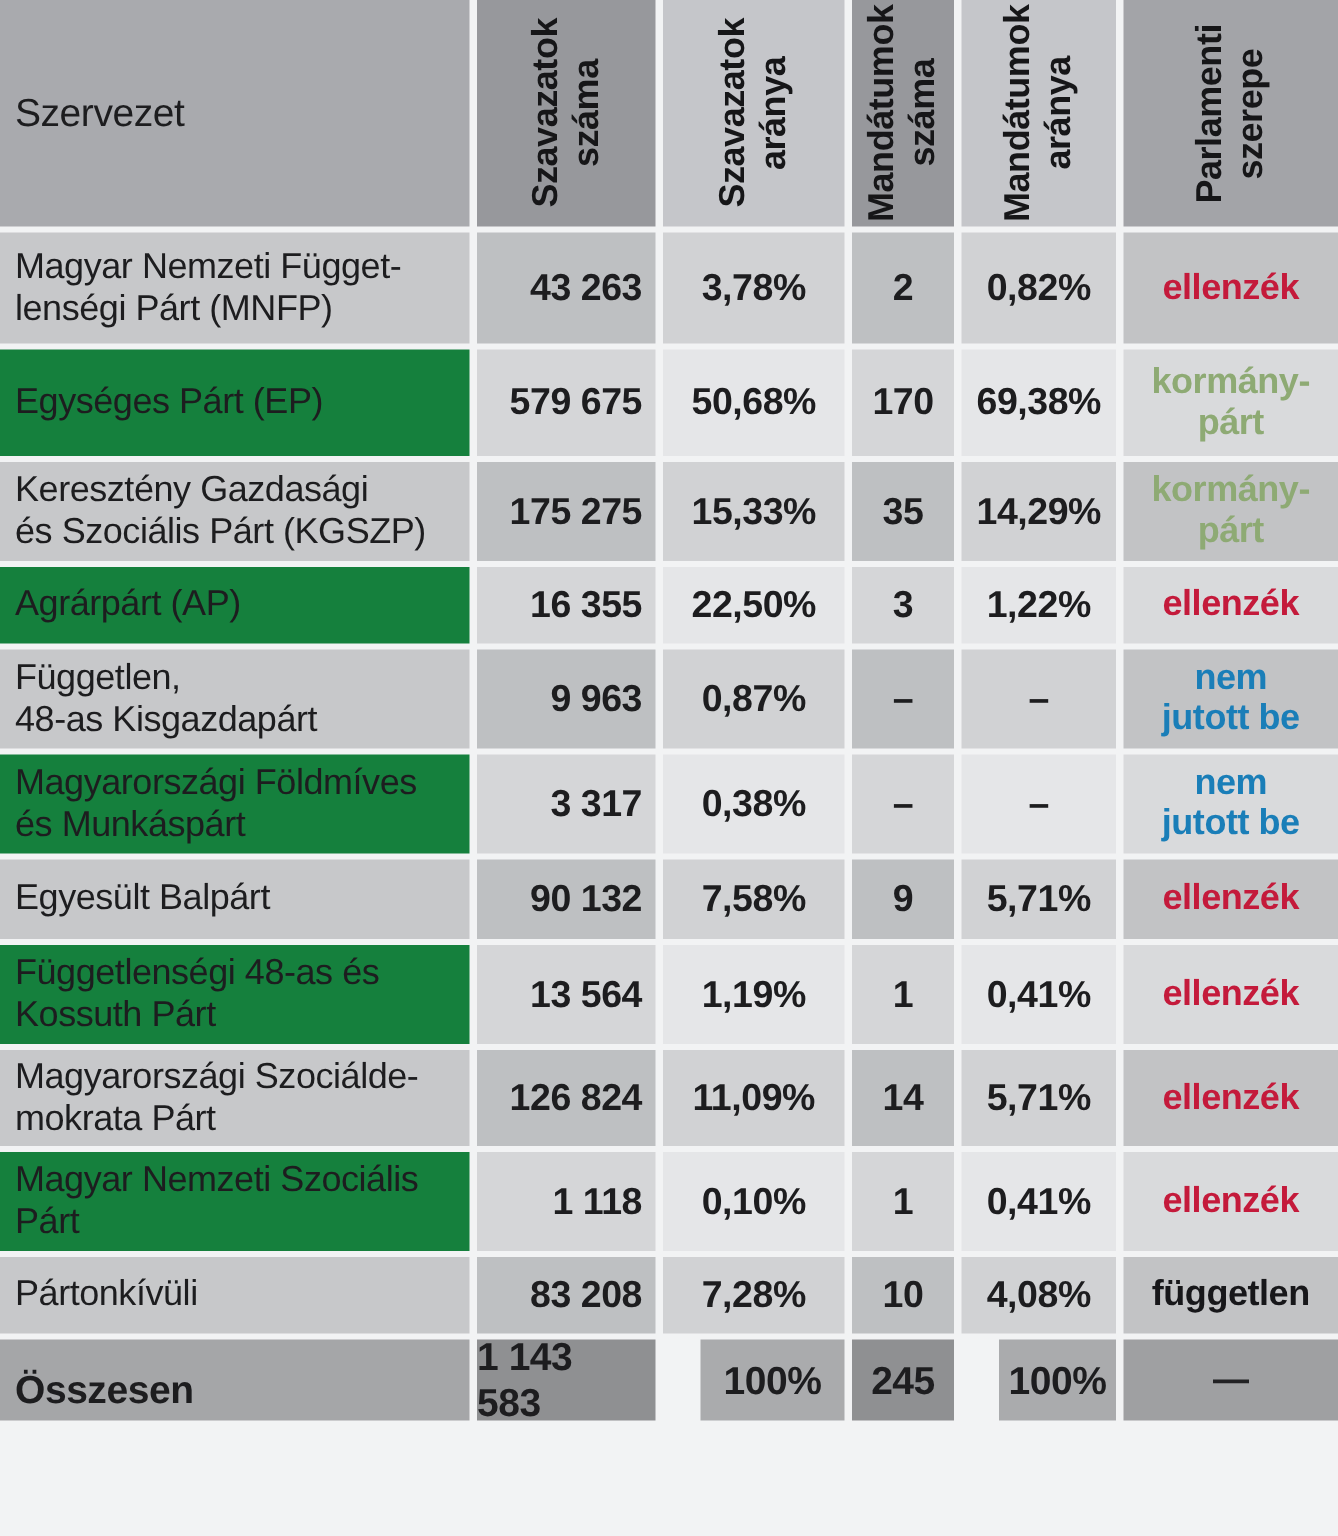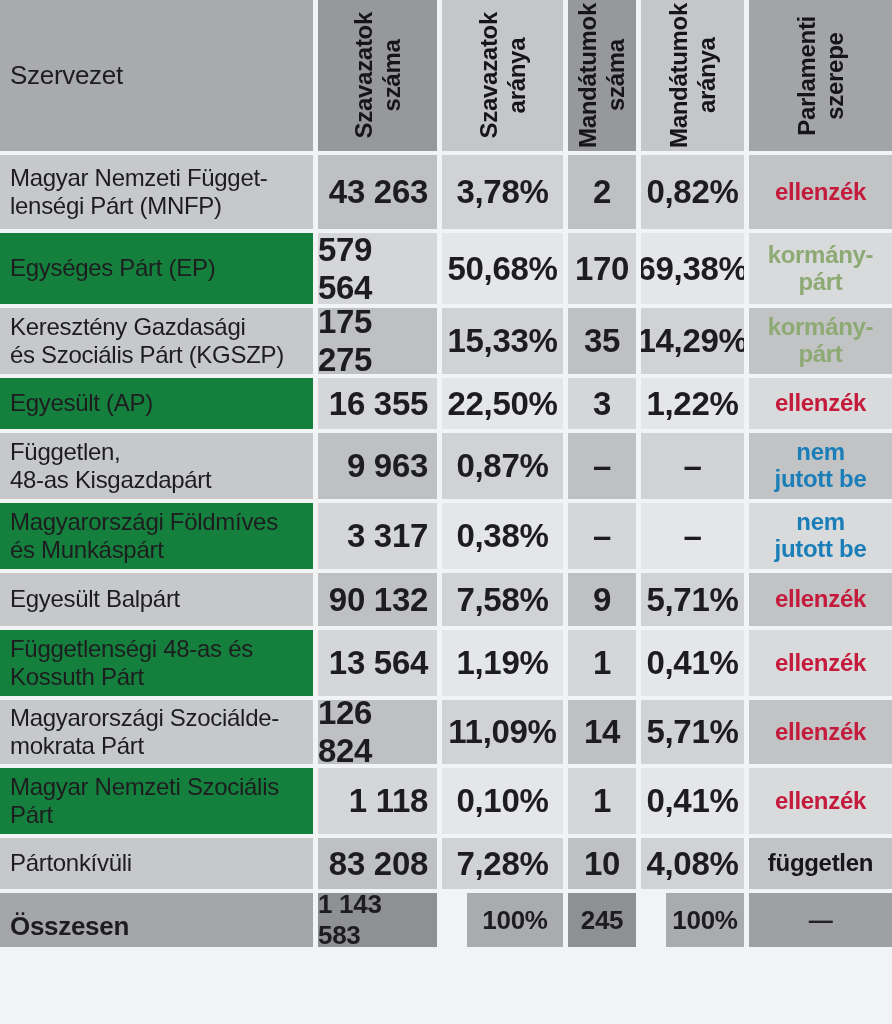--- a/index.html
+++ b/index.html
@@ -38,21 +38,21 @@
     background:var(--gapcol);
   }
   .row{display:contents;}
 
   .cell{display:flex;align-items:center;overflow:hidden;}
   .c1{justify-content:flex-start;padding-left:10px;padding-right:4px;}
   .c2{justify-content:flex-end;padding-right:9px;}
   .c3,.c4,.c5,.c6{justify-content:center;text-align:center;}
 
   .name{font-size:24px;font-weight:400;line-height:1.18;white-space:pre-line;letter-spacing:-0.3px;}
-  .num{font-size:33px;font-weight:700;letter-spacing:-0.3px;}
+  .num{font-size:25px;font-weight:700;letter-spacing:-0.3px;}
   .role{font-size:24px;font-weight:700;line-height:1.12;white-space:pre-line;letter-spacing:-0.3px;}
 
   
   .head .c1{background:#a9aaae;}
   .head .c2,.head .c4{background:#97989c;}
   .head .c3,.head .c5{background:#c5c6ca;}
   .head .c6{background:#a3a4a8;}
   .head-org{font-size:26px;font-weight:400;letter-spacing:-0.3px;}
   .vlabel{
     writing-mode:vertical-rl;
@@ -142,21 +142,21 @@
       <div class="cell c6" data-role="opposition">
           <span class="role">ellenzék</span>
         </div>
     </div>
 
     <div class="row even">
       <div class="cell c1">
           <span class="name">Egységes Párt (EP)</span>
         </div>
       <div class="cell c2">
-          <span class="num">579 564</span>
+          <span class="num">579 675</span>
         </div>
       <div class="cell c3">
           <span class="num">50,68%</span>
         </div>
       <div class="cell c4">
           <span class="num">170</span>
         </div>
       <div class="cell c5">
           <span class="num">69,38%</span>
         </div>
@@ -184,21 +184,21 @@
           <span class="num">14,29%</span>
         </div>
       <div class="cell c6" data-role="government">
           <span class="role">kormány-
 párt</span>
         </div>
     </div>
 
     <div class="row even">
       <div class="cell c1">
-          <span class="name">Egyesült (AP)</span>
+          <span class="name">Agrárpárt (AP)</span>
         </div>
       <div class="cell c2">
           <span class="num">16 355</span>
         </div>
       <div class="cell c3">
           <span class="num">22,50%</span>
         </div>
       <div class="cell c4">
           <span class="num">3</span>
         </div>

